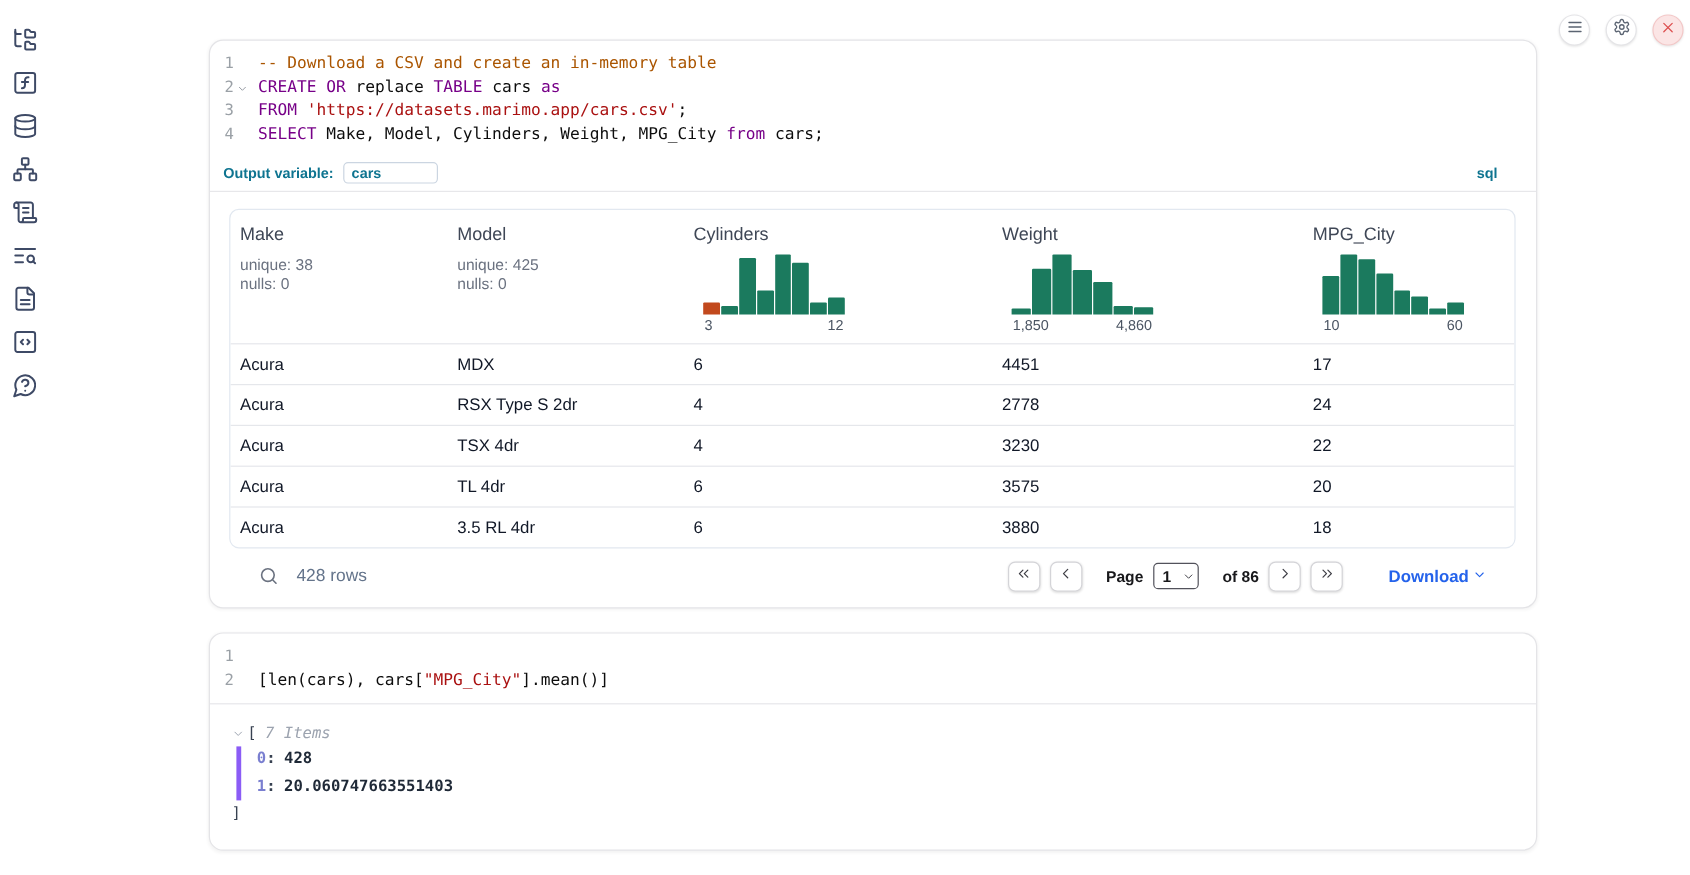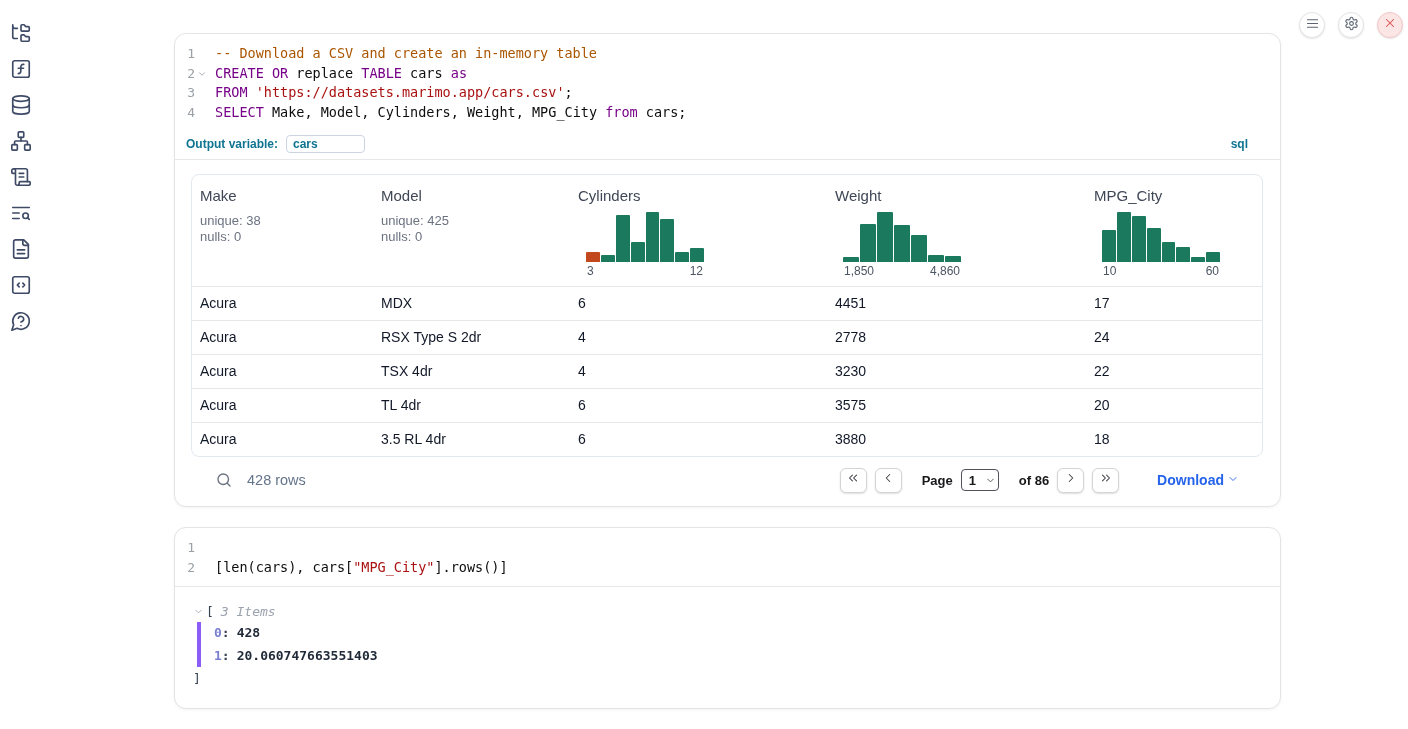--- a/index.html
+++ b/index.html
@@ -369,32 +369,32 @@
 
   <section class="cell">
     <div class="editor has-divider">
         <div class="code-line">
           <span class="ln">1</span>
           <span class="fold"></span>
         </div>
         <div class="code-line">
           <span class="ln">2</span>
           <span class="fold"></span>
-          <span class="src"><span class="tok-d">[len(cars), cars[</span><span class="tok-str">"MPG_City"</span><span class="tok-d">].rows()]</span></span>
+          <span class="src"><span class="tok-d">[len(cars), cars[</span><span class="tok-str">"MPG_City"</span><span class="tok-d">].mean()]</span></span>
         </div>
       </div>
     <div class="py-output">
       <div class="tree-head">
         <span class="chev">
             <svg width="11" height="11" viewBox="0 0 24 24" fill="none" stroke="currentColor" stroke-width="1.8" stroke-linecap="round" stroke-linejoin="round">
               <path d="m6 9 6 6 6-6"></path>
             </svg>
           </span>
         <span class="bracket">[</span>
-        <span class="items-label">3 Items</span>
+        <span class="items-label">7 Items</span>
       </div>
       <div class="tree-body">
           <div class="tree-entry"><span class="tree-key">0</span><span class="tree-sep">:</span><span class="tree-val">428</span></div>
           <div class="tree-entry"><span class="tree-key">1</span><span class="tree-sep">:</span><span class="tree-val">20.060747663551403</span></div>
         </div>
       <div class="tree-close">]</div>
     </div>
   </section>
 
 </main>

